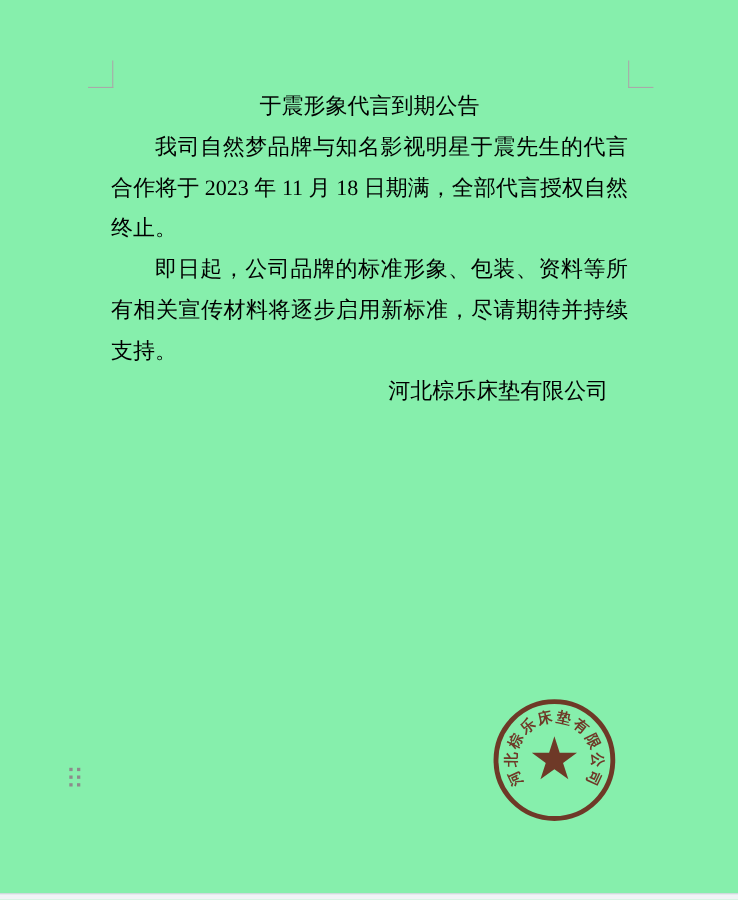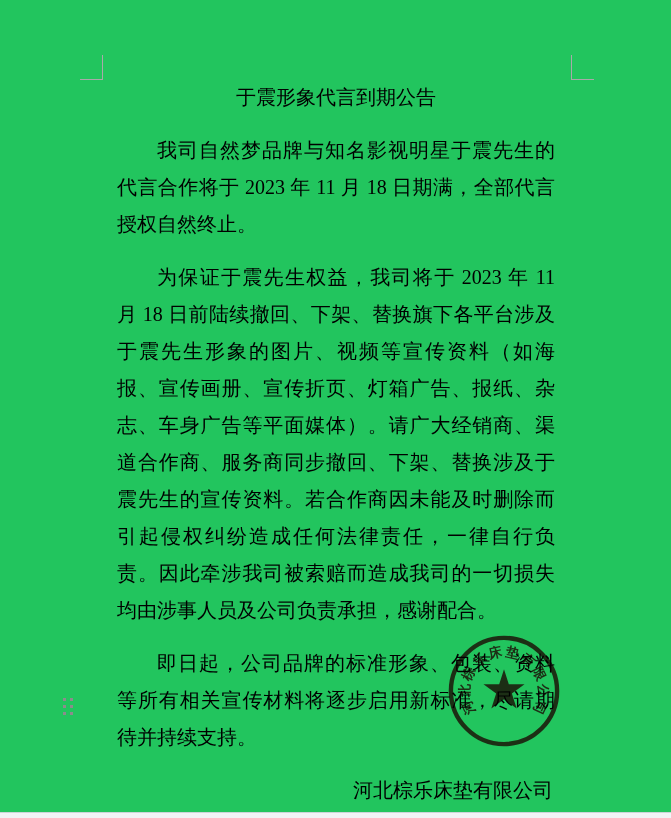--- a/index.html
+++ b/index.html
@@ -4,36 +4,36 @@
 <style>
   html, body { margin: 0; padding: 0; }
   body {
     width: 671px; height: 818px;
     background: #ffffff;
     position: relative;
     overflow: hidden;
     font-family: "Liberation Serif", "DejaVu Serif", serif;
     color: #000000;
   }
-  .page { position: absolute; inset: 0; background: #22c55e; }
+  .page { position: absolute; inset: 0; background: #86efac; }
 
   
   .crop-mark { position: absolute; width: 22px; height: 24px; top: 55px; }
   .crop-mark.tl { left: 80px;  border-right: 1px solid #a9a9a9; border-bottom: 1px solid #a9a9a9; }
   .crop-mark.tr { left: 571px; border-left: 1px solid #a9a9a9; border-bottom: 1px solid #a9a9a9; }
 
   .content {
     position: absolute;
     left: 101px; top: 79px; width: 470px;
     font-size: 20px; line-height: 37px;
     text-align: justify;
   }
   .doc-title { font-size: 20px; font-weight: normal; text-align: center; margin: 0; }
   .salutation { margin: 0; }
-  .para { margin: 16px; text-indent: 2em; }
+  .para { margin: 0; text-indent: 2em; }
   .closing { margin: 30px 0 0 0; }
   .company-line { margin: 0; text-align: right; padding-right: 18px; }
 
   
   .seal {
     position: absolute; left: 445px; top: 632px;
     width: 118px; height: 118px;
     mix-blend-mode: multiply; opacity: 0.93;
     pointer-events: none;
   }
@@ -61,21 +61,20 @@
 <body>
 
 <div class="page">
 
   <div class="crop-mark tl"></div>
   <div class="crop-mark tr"></div>
 
   <div class="content">
     <h1 class="doc-title">于震形象代言到期公告</h1>
     <p class="para">我司自然梦品牌与知名影视明星于震先生的代言合作将于 2023 年 11 月 18 日期满，全部代言授权自然终止。</p>
-    <p class="para">为保证于震先生权益，我司将于 2023 年 11 月 18 日前陆续撤回、下架、替换旗下各平台涉及于震先生形象的图片、视频等宣传资料（如海报、宣传画册、宣传折页、灯箱广告、报纸、杂志、车身广告等平面媒体）。请广大经销商、渠道合作商、服务商同步撤回、下架、替换涉及于震先生的宣传资料。若合作商因未能及时删除而引起侵权纠纷造成任何法律责任，一律自行负责。因此牵涉我司被索赔而造成我司的一切损失均由涉事人员及公司负责承担，感谢配合。</p>
     <p class="para">即日起，公司品牌的标准形象、包装、资料等所有相关宣传材料将逐步启用新标准，尽请期待并持续支持。</p>
     <p class="company-line">河北棕乐床垫有限公司</p>
 
   </div>
 
   <svg class="seal" viewBox="0 0 120 120" xmlns="http://www.w3.org/2000/svg">
     <circle cx="60" cy="60" r="54" fill="none" stroke-width="4.5" stroke="#cf2e2a"></circle>
     <polygon points="60,38 64.9,53.2 80.9,53.2 68.0,62.6 72.9,77.8 60,68.4 47.1,77.8 52.0,62.6 39.1,53.2 55.1,53.2" fill="#cf2e2a"></polygon>
     <g class="seal-text">
         <text x="23.75" y="76.90" transform="rotate(-115.0 23.75 76.90)" fill="#cf2e2a">河</text>

